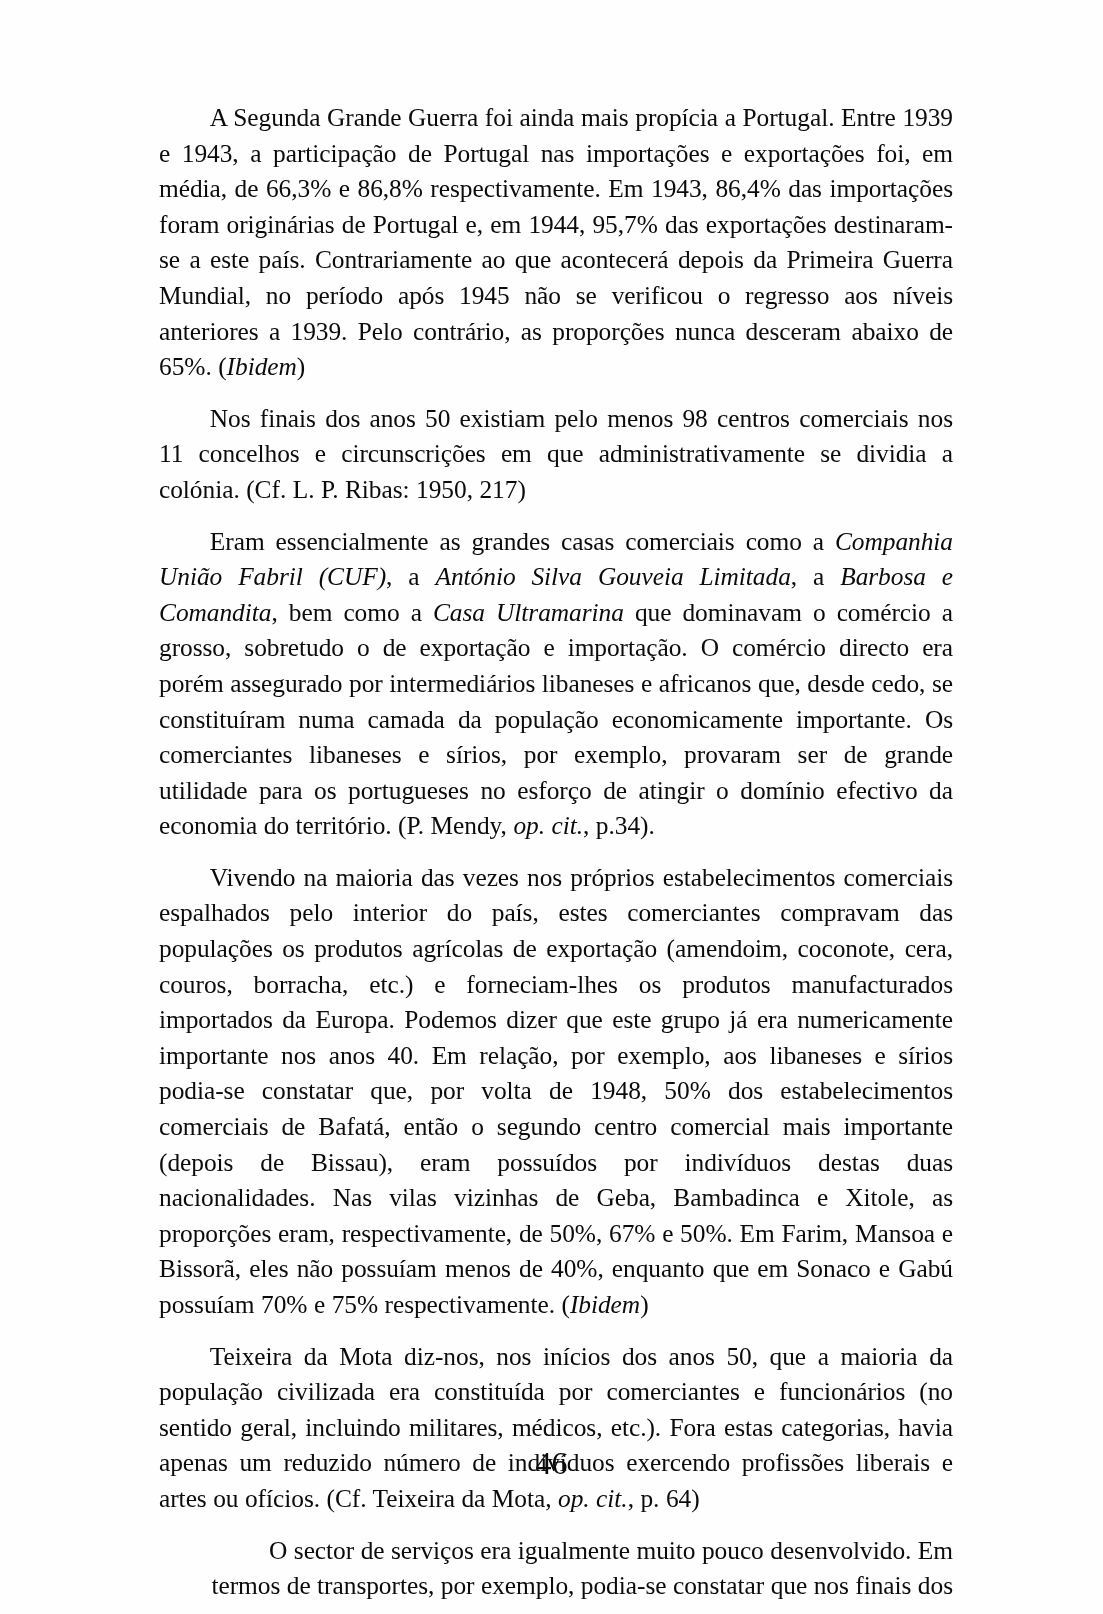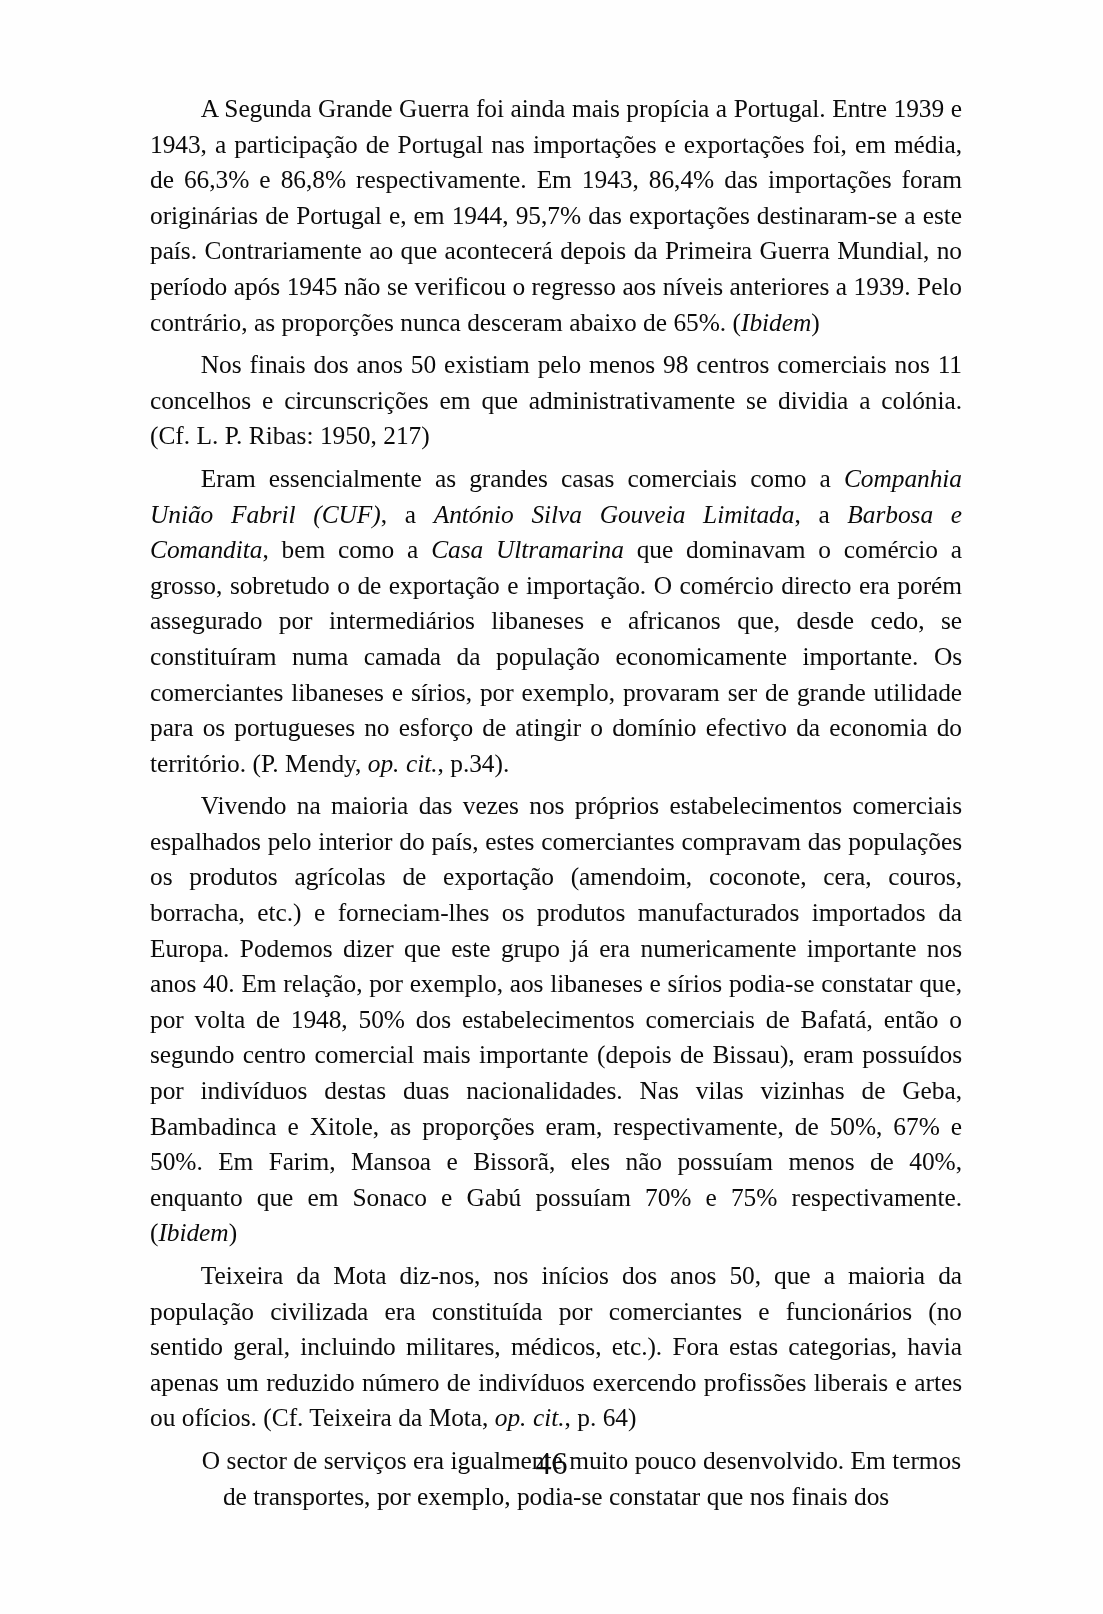--- a/index.html
+++ b/index.html
@@ -25,34 +25,34 @@
   }
 
   #text-block {
     position: absolute;
     left: 143px;
     top: 84px;
     width: 826px;
   }
 
   p.para {
-    margin: 7px;
+    margin: 16px;
     text-align: justify;
     text-justify: inter-word;
     font-size: 25.4px;
     line-height: 35.6px;
     text-indent: 2.0em;
     color: #0d0d0d;
     letter-spacing: -0.05px;
     word-spacing: 0.2px;
     -webkit-font-smoothing: antialiased;
   }
 
   p.para.last-short {
-    text-align: center;
+    text-align: right;
   }
 
   i, em {
     font-style: italic;
   }
 
   #page-number {
     position: absolute;
     left: 0;
     top: 1448px;

